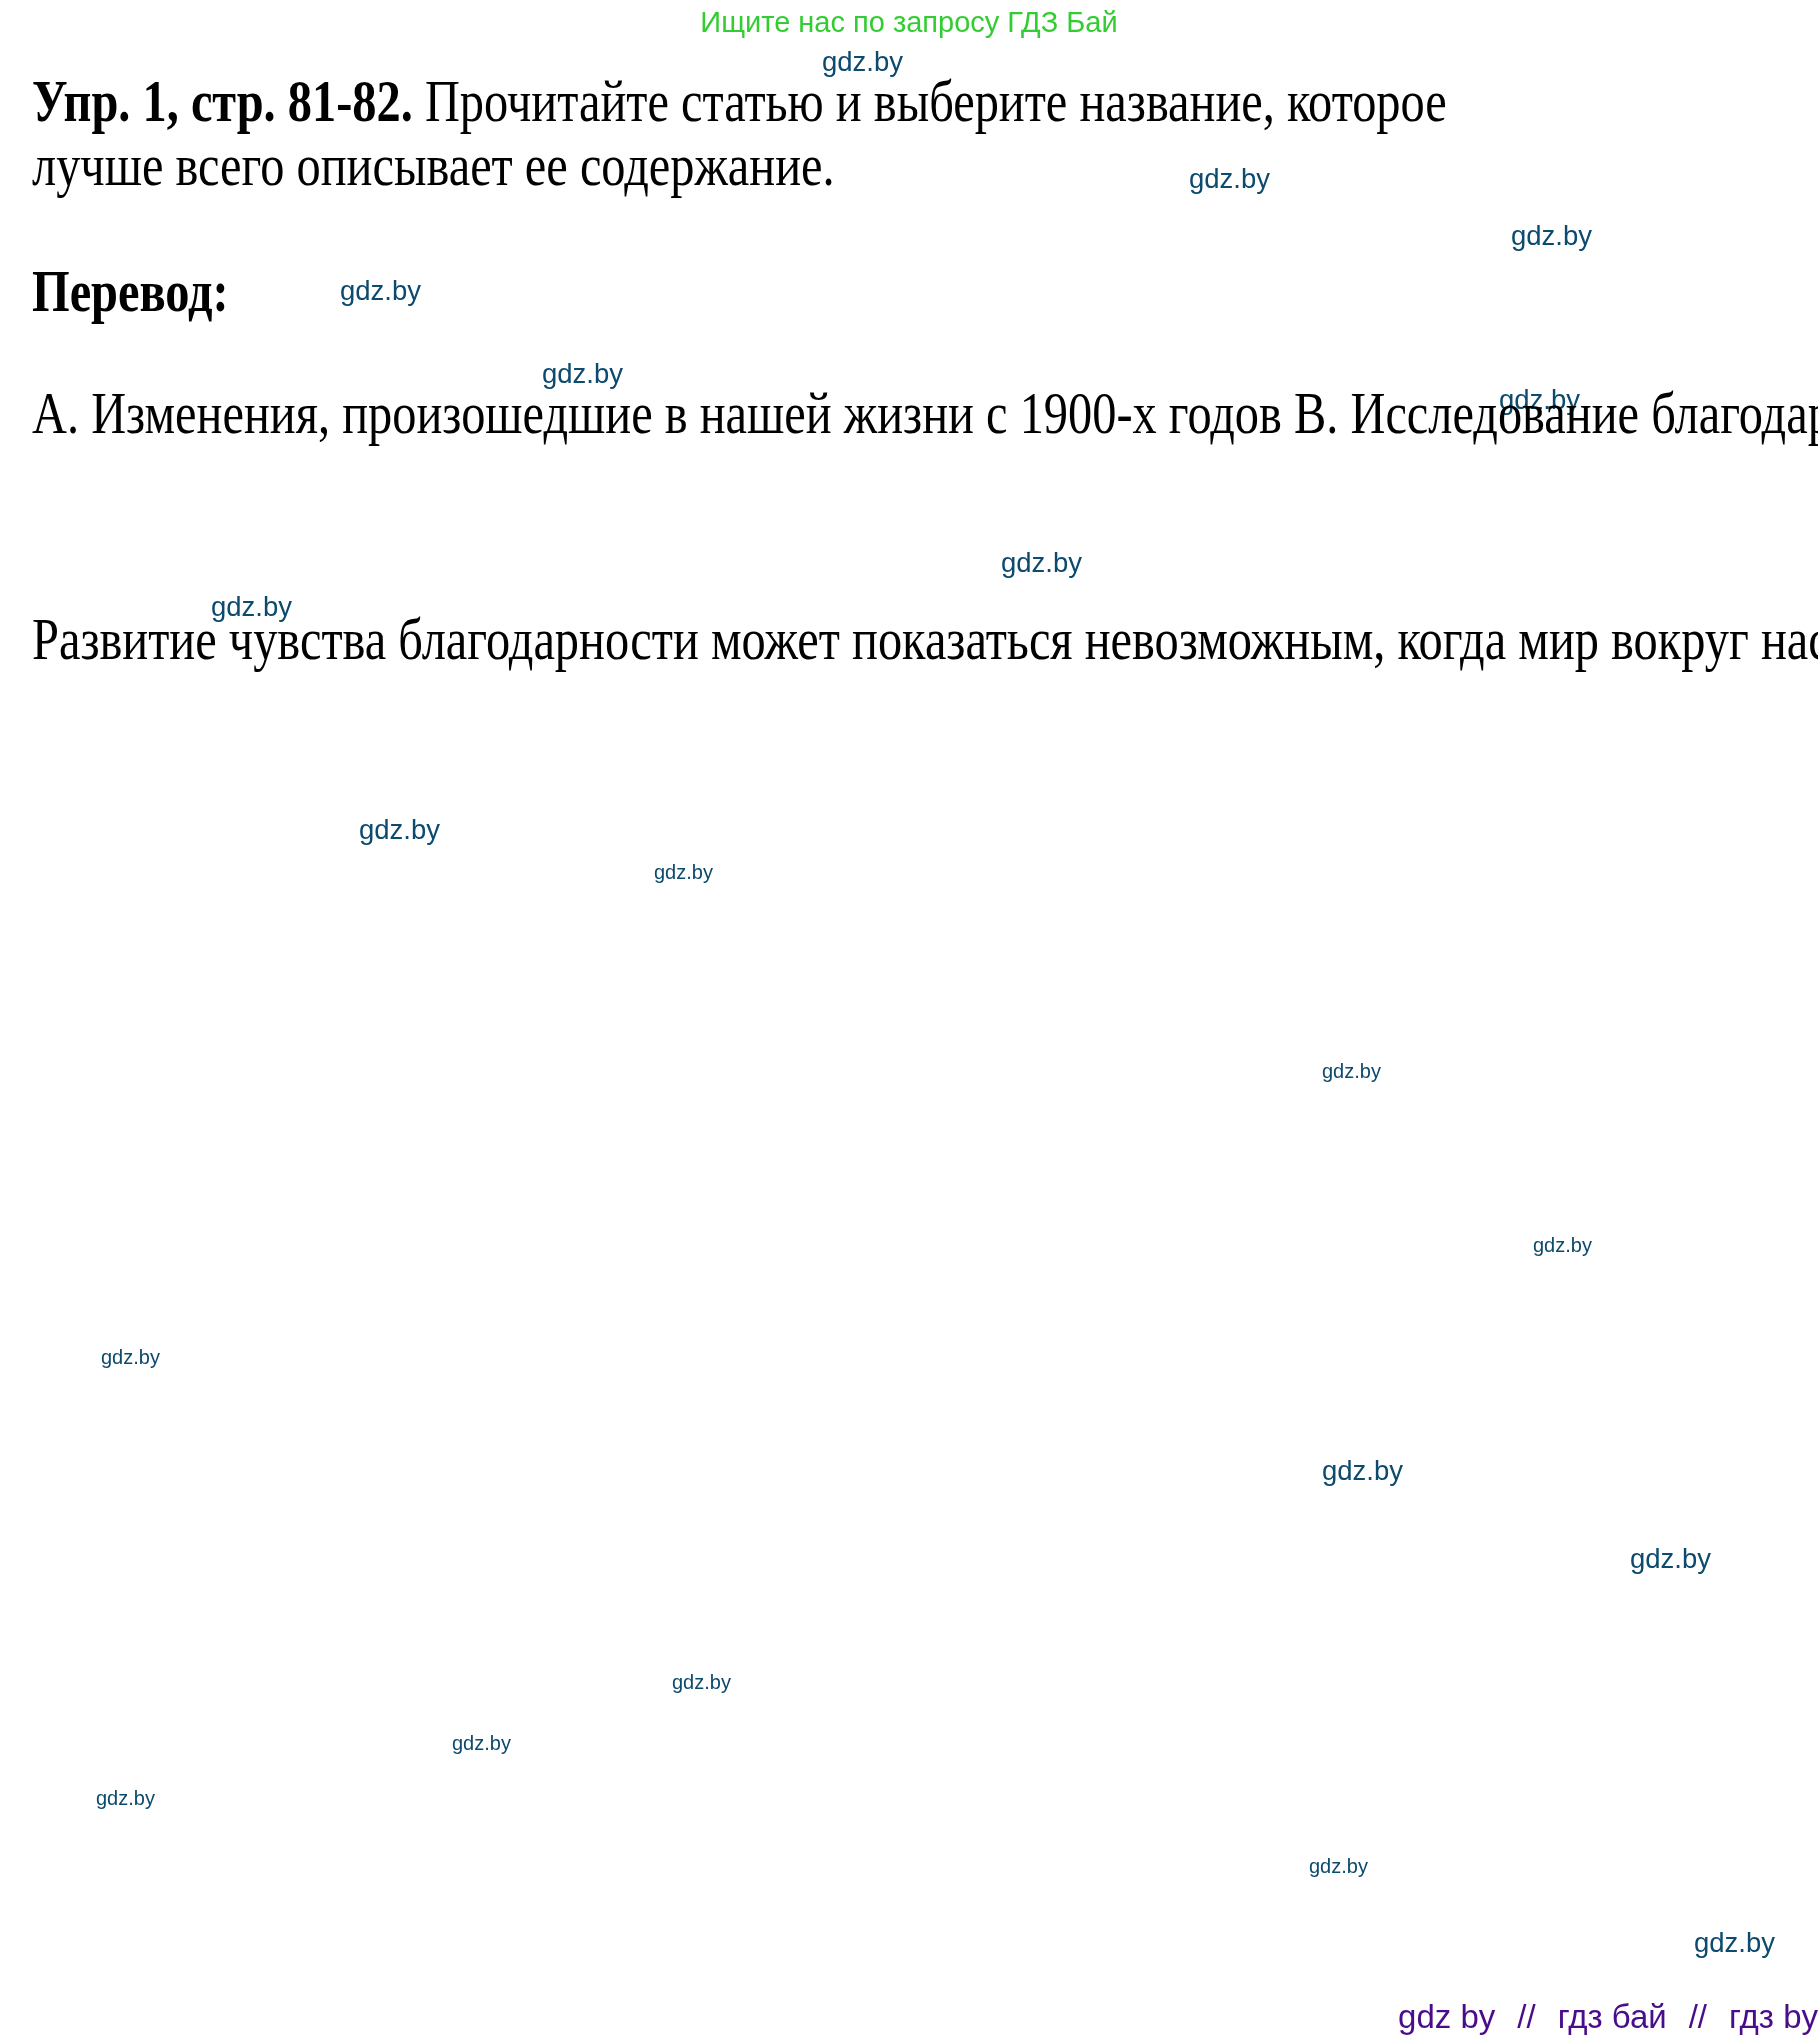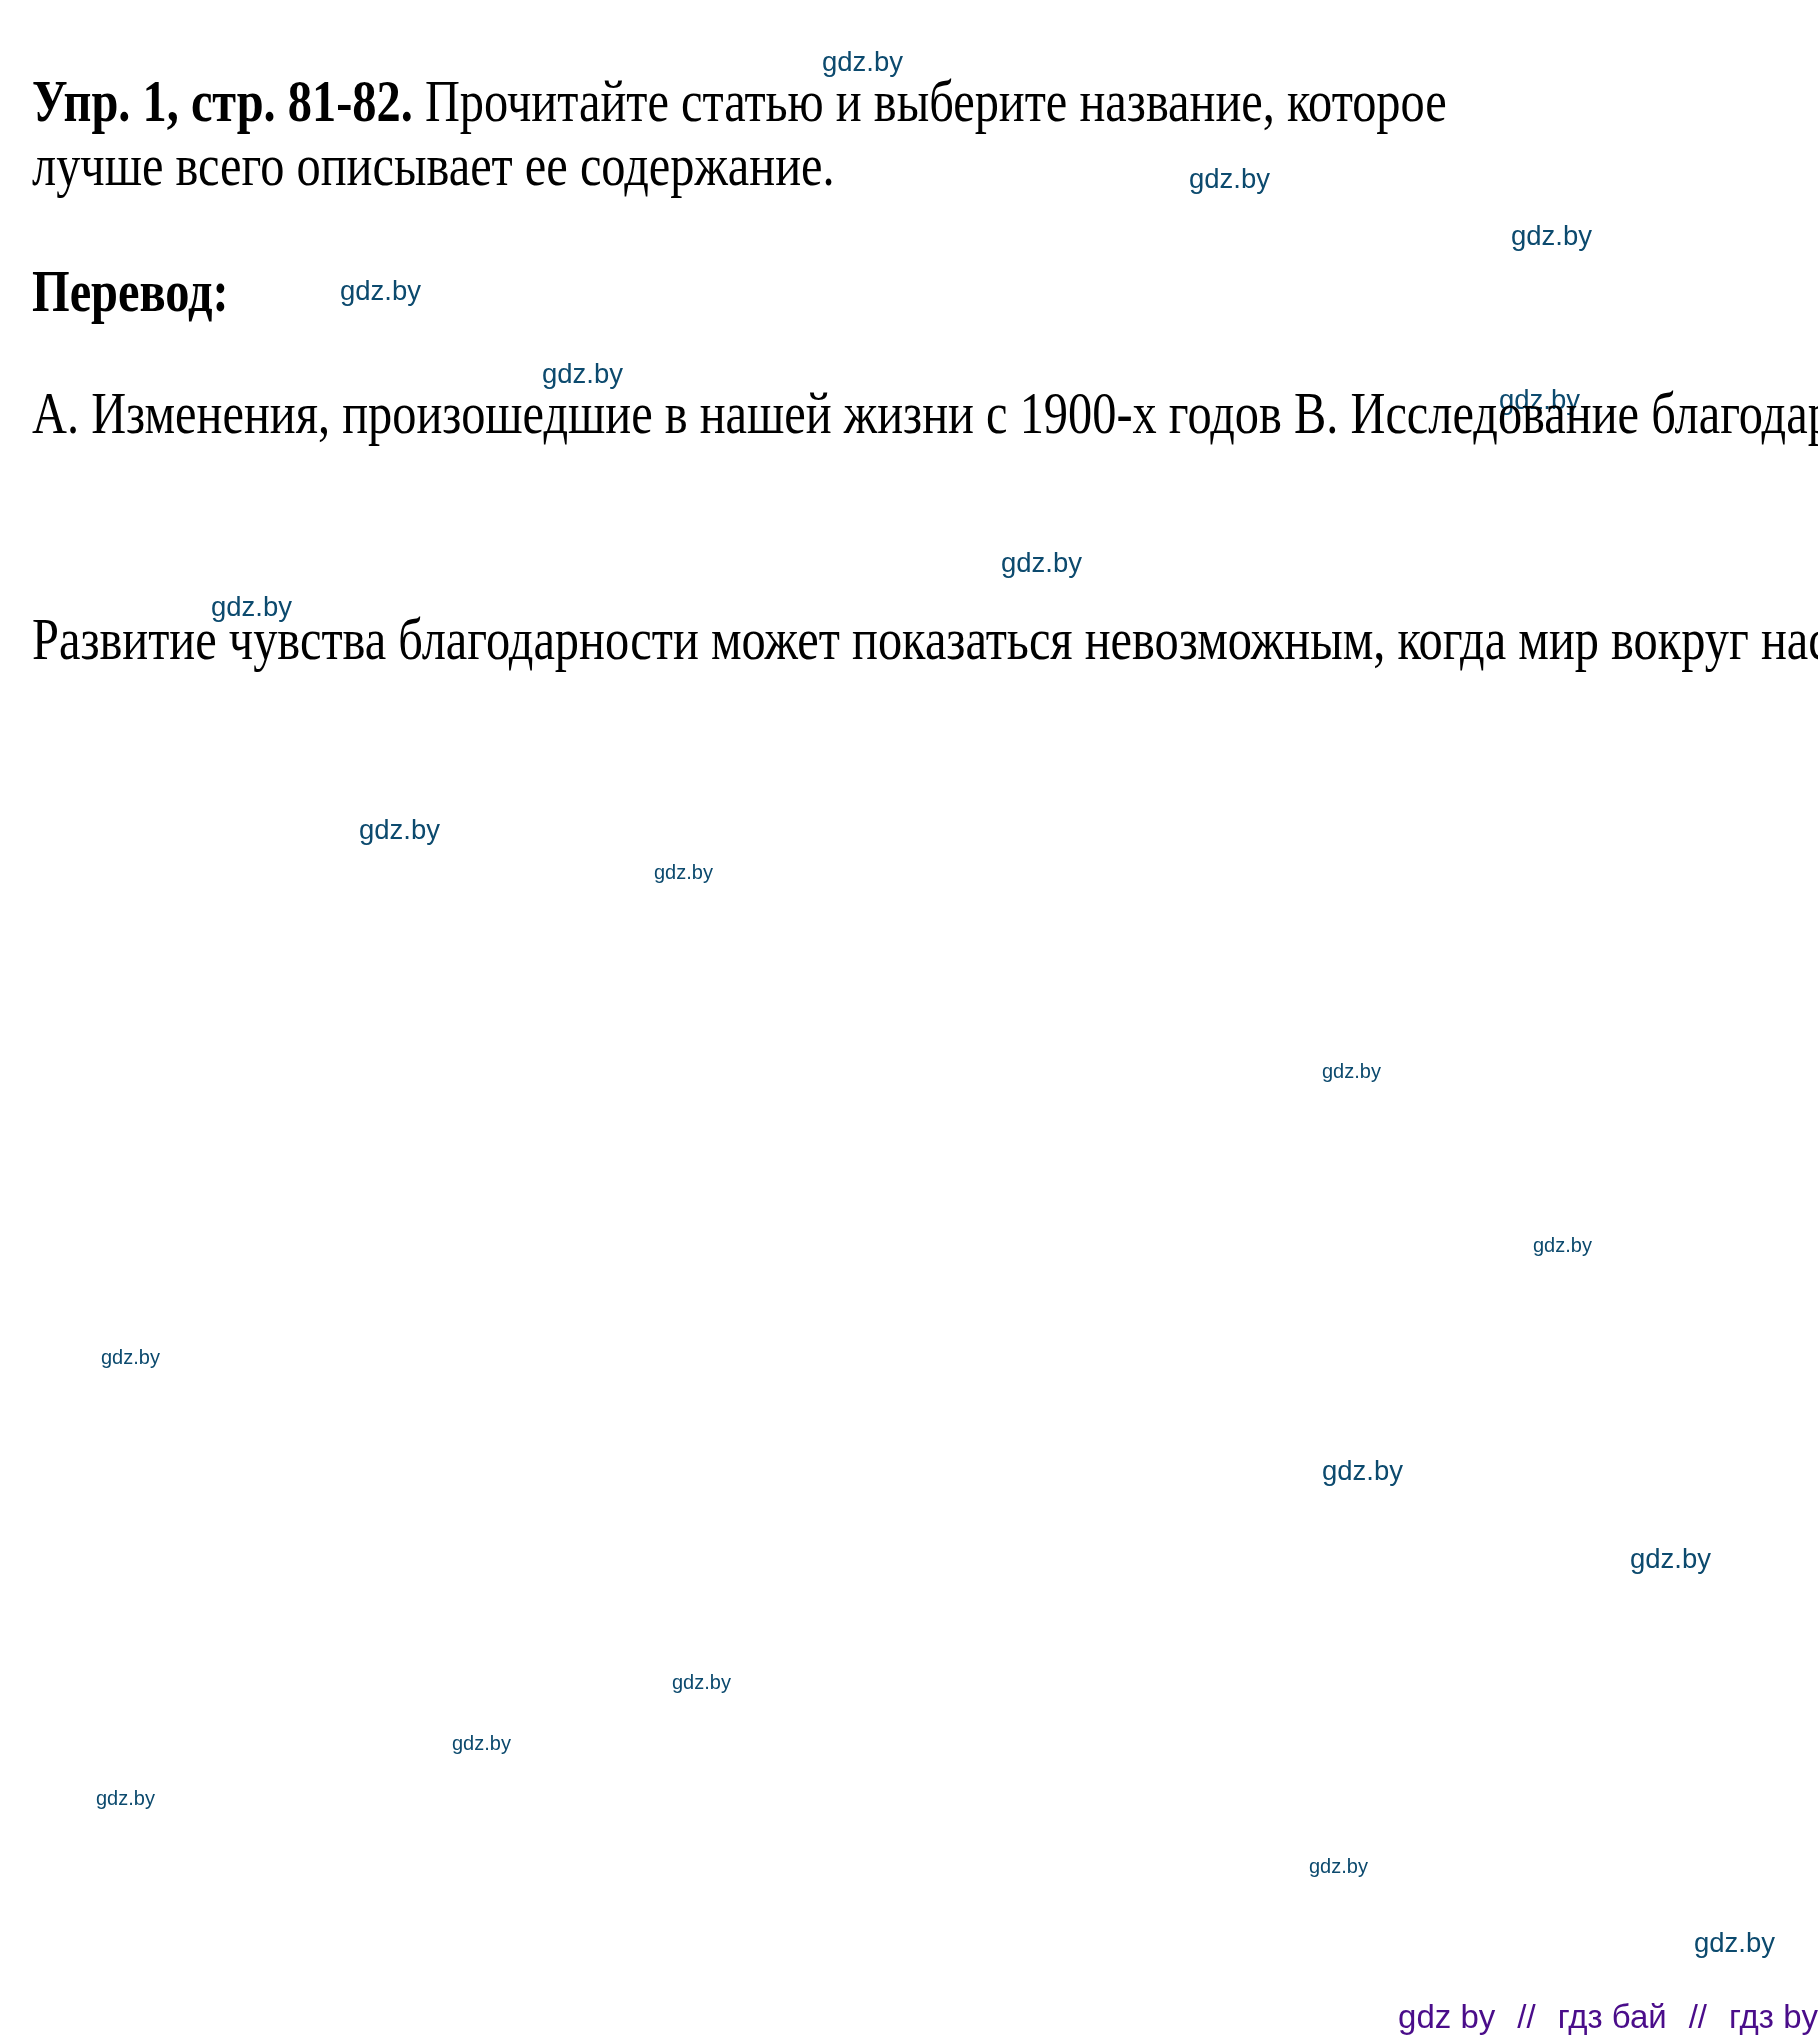--- a/index.html
+++ b/index.html
@@ -49,20 +49,21 @@
     gap: 22px;
     font-family: "Liberation Sans", sans-serif;
     font-size: 33px;
   }
 </style>
 </head>
 <body>
 
 <div class="page">
 
+  <div class="promo" style="color: rgb(51, 204, 51);">Ищите нас по запросу ГДЗ Бай</div>
 
   <div class="wm" style="left:822px;  top:46px;">gdz.by</div>
   <div class="wm" style="left:1189px; top:163px;">gdz.by</div>
   <div class="wm" style="left:1511px; top:220px;">gdz.by</div>
   <div class="wm" style="left:340px;  top:275px;">gdz.by</div>
   <div class="wm" style="left:542px;  top:358px;">gdz.by</div>
   <div class="wm" style="left:1499px; top:384px;">gdz.by</div>
   <div class="wm" style="left:1001px; top:547px;">gdz.by</div>
   <div class="wm" style="left:211px;  top:591px;">gdz.by</div>
   <div class="wm" style="left:359px;  top:814px;">gdz.by</div>

